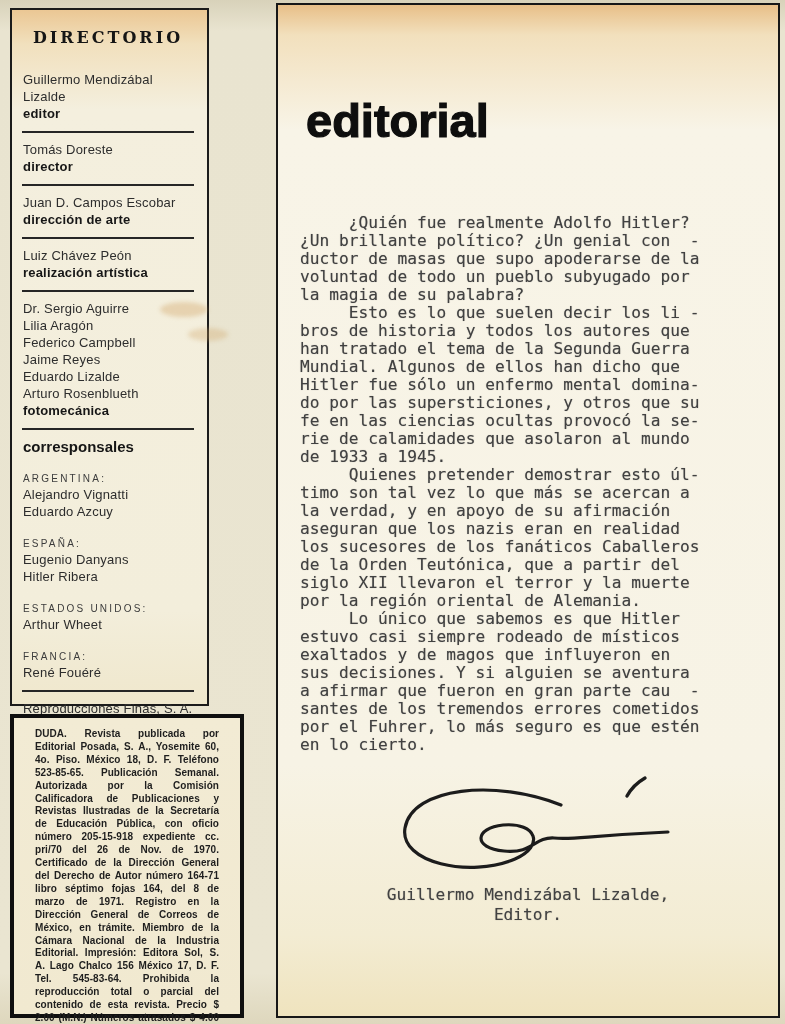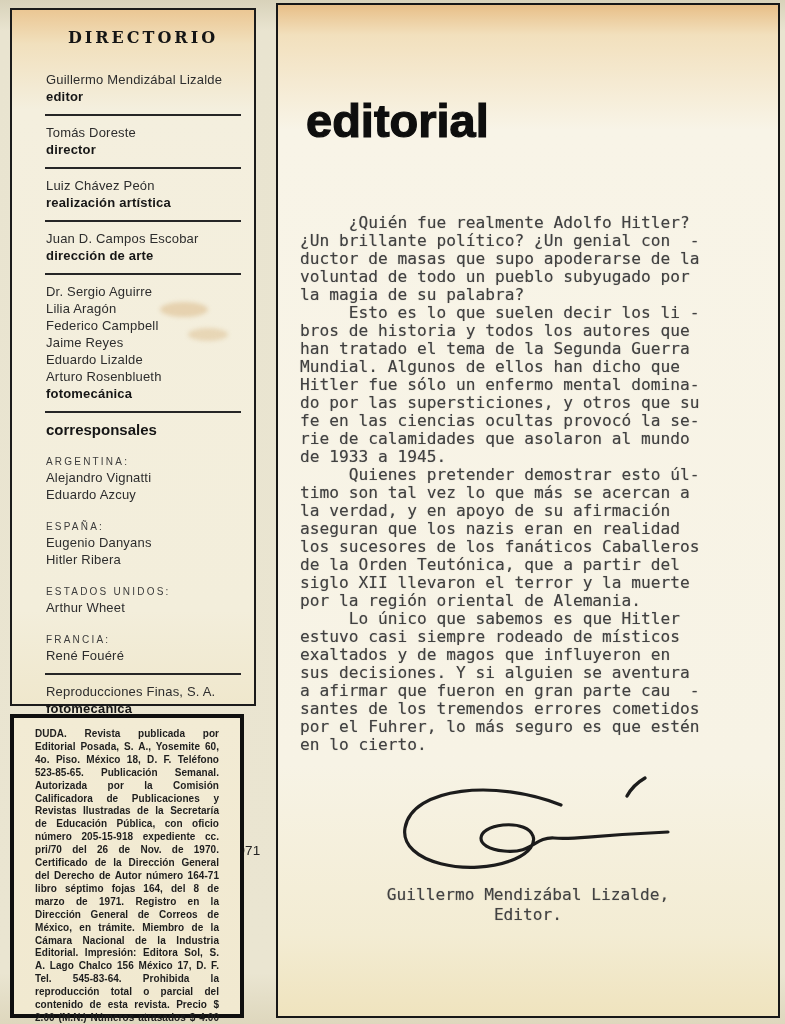--- a/index.html
+++ b/index.html
@@ -4,24 +4,24 @@
 <style>
   html,body{margin:0;padding:0;}
   body{
     width:785px;height:1024px;position:relative;overflow:hidden;
     background:linear-gradient(180deg,#d8d2ba 0%,#e9e4d0 3%,#eae5d1 95%,#ded7bd 100%);
     font-family:"Liberation Sans",sans-serif;
     -webkit-font-smoothing:antialiased;
   }
   
   .dir-box{
-    position:absolute;left:10px;top:8px;width:246px;height:698px;
+    position:absolute;left:10px;top:8px;width:199px;height:698px;
     box-sizing:border-box;border:2px solid #1b1b1b;
     background:linear-gradient(180deg,#ebc794 0px,#f1e0bd 34px,#f4efde 100px,#f3eedb 600px,#efe7cc 698px);
-    padding:12px 13px 6px 33px;
+    padding:12px 13px 6px 10px;
   }
   .dir-title{
     margin:6px 0 16px;text-align:center;
     font-family:"DejaVu Serif","Liberation Serif",serif;
     font-weight:bold;font-size:16px;letter-spacing:3px;color:#151515;
   }
   .dir-entry{padding:8px 1px 9px;border-bottom:2px solid #262626;}
   .dir-entry.first{border-top:none;}
   .dir-name{font-size:13px;line-height:17px;color:#2d2d2d;letter-spacing:.2px;}
   .dir-role{font-size:13px;line-height:17px;font-weight:bold;color:#161616;letter-spacing:.2px;}
@@ -78,26 +78,26 @@
 
   <div class="dir-entry first">
     <div class="dir-name">Guillermo Mendizábal Lizalde</div>
     <div class="dir-role">editor</div>
   </div>
   <div class="dir-entry">
     <div class="dir-name">Tomás Doreste</div>
     <div class="dir-role">director</div>
   </div>
   <div class="dir-entry">
+    <div class="dir-name">Juan D. Campos Escobar</div>
+    <div class="dir-role">dirección de arte</div>
+  </div>
+  <div class="dir-entry">
     <div class="dir-name">Luiz Chávez Peón</div>
     <div class="dir-role">realización artística</div>
-  </div>
-  <div class="dir-entry">
-    <div class="dir-name">Juan D. Campos Escobar</div>
-    <div class="dir-role">dirección de arte</div>
   </div>
 
   <div class="dir-entry">
     <div class="dir-name">Dr. Sergio Aguirre</div>
     <div class="dir-name">Lilia Aragón</div>
     <div class="dir-name">Federico Campbell</div>
     <div class="dir-name">Jaime Reyes</div>
     <div class="dir-name">Eduardo Lizalde</div>
     <div class="dir-name">Arturo Rosenblueth</div>
     <div class="dir-role">fotomecánica</div>

